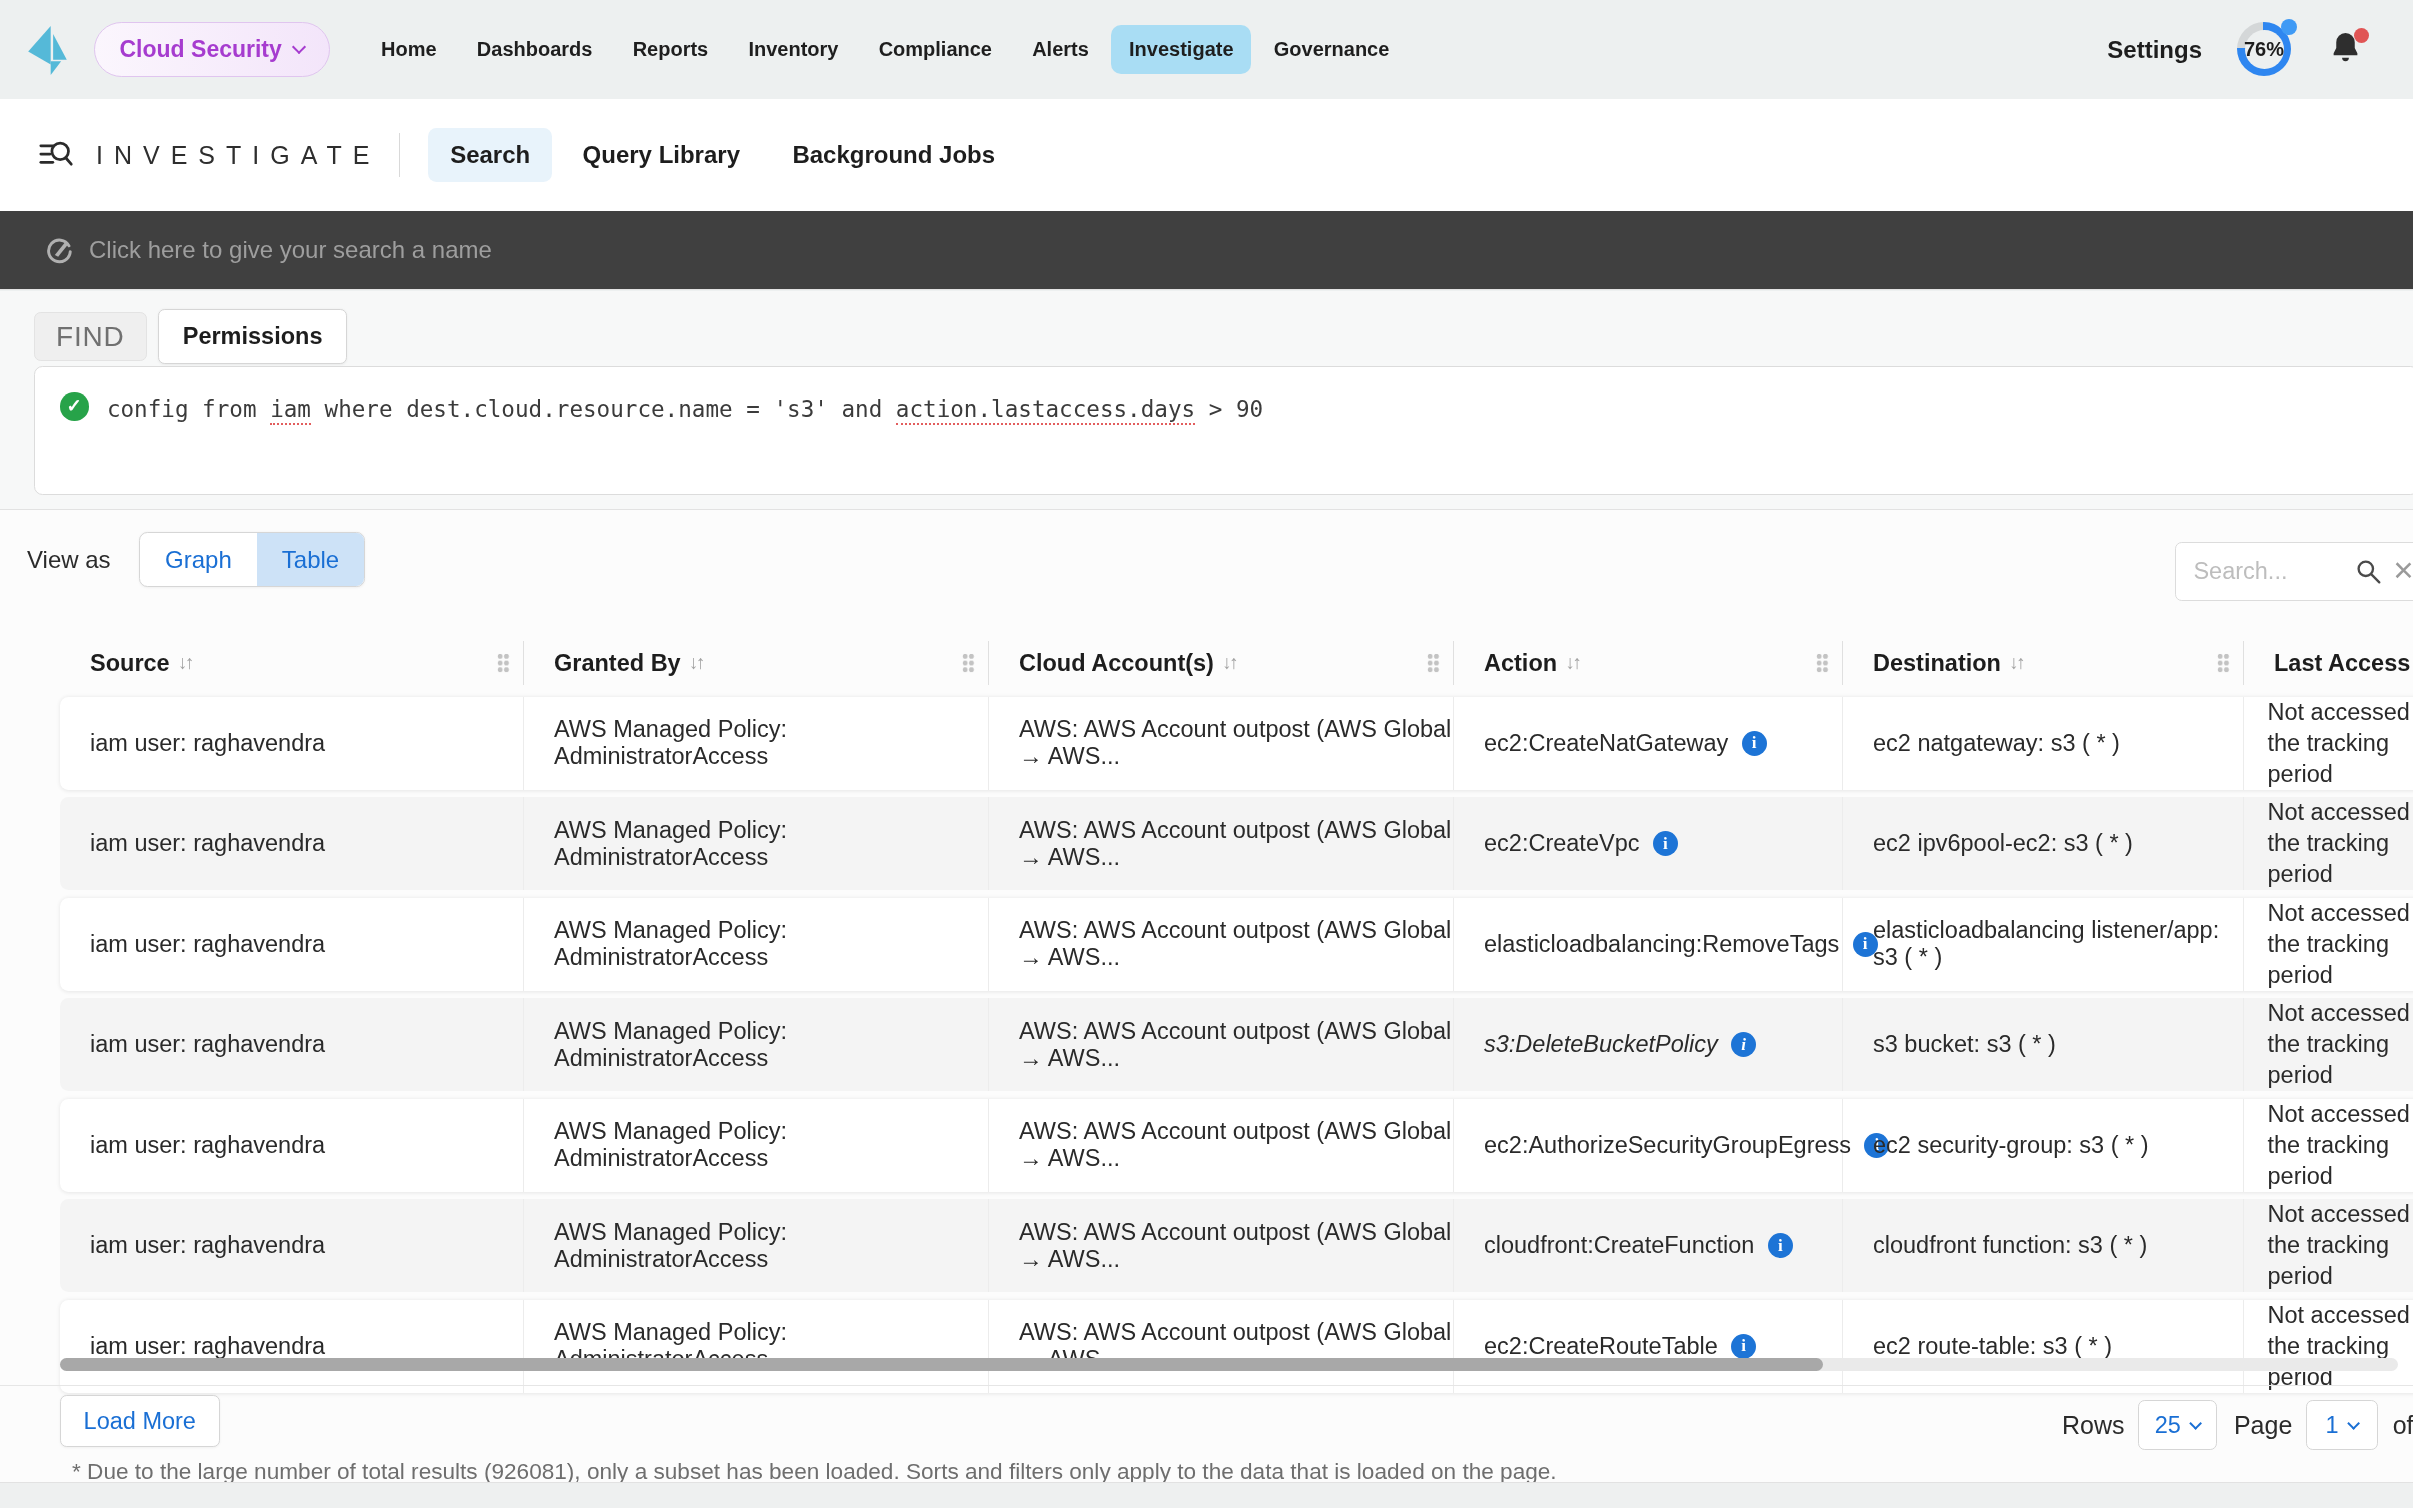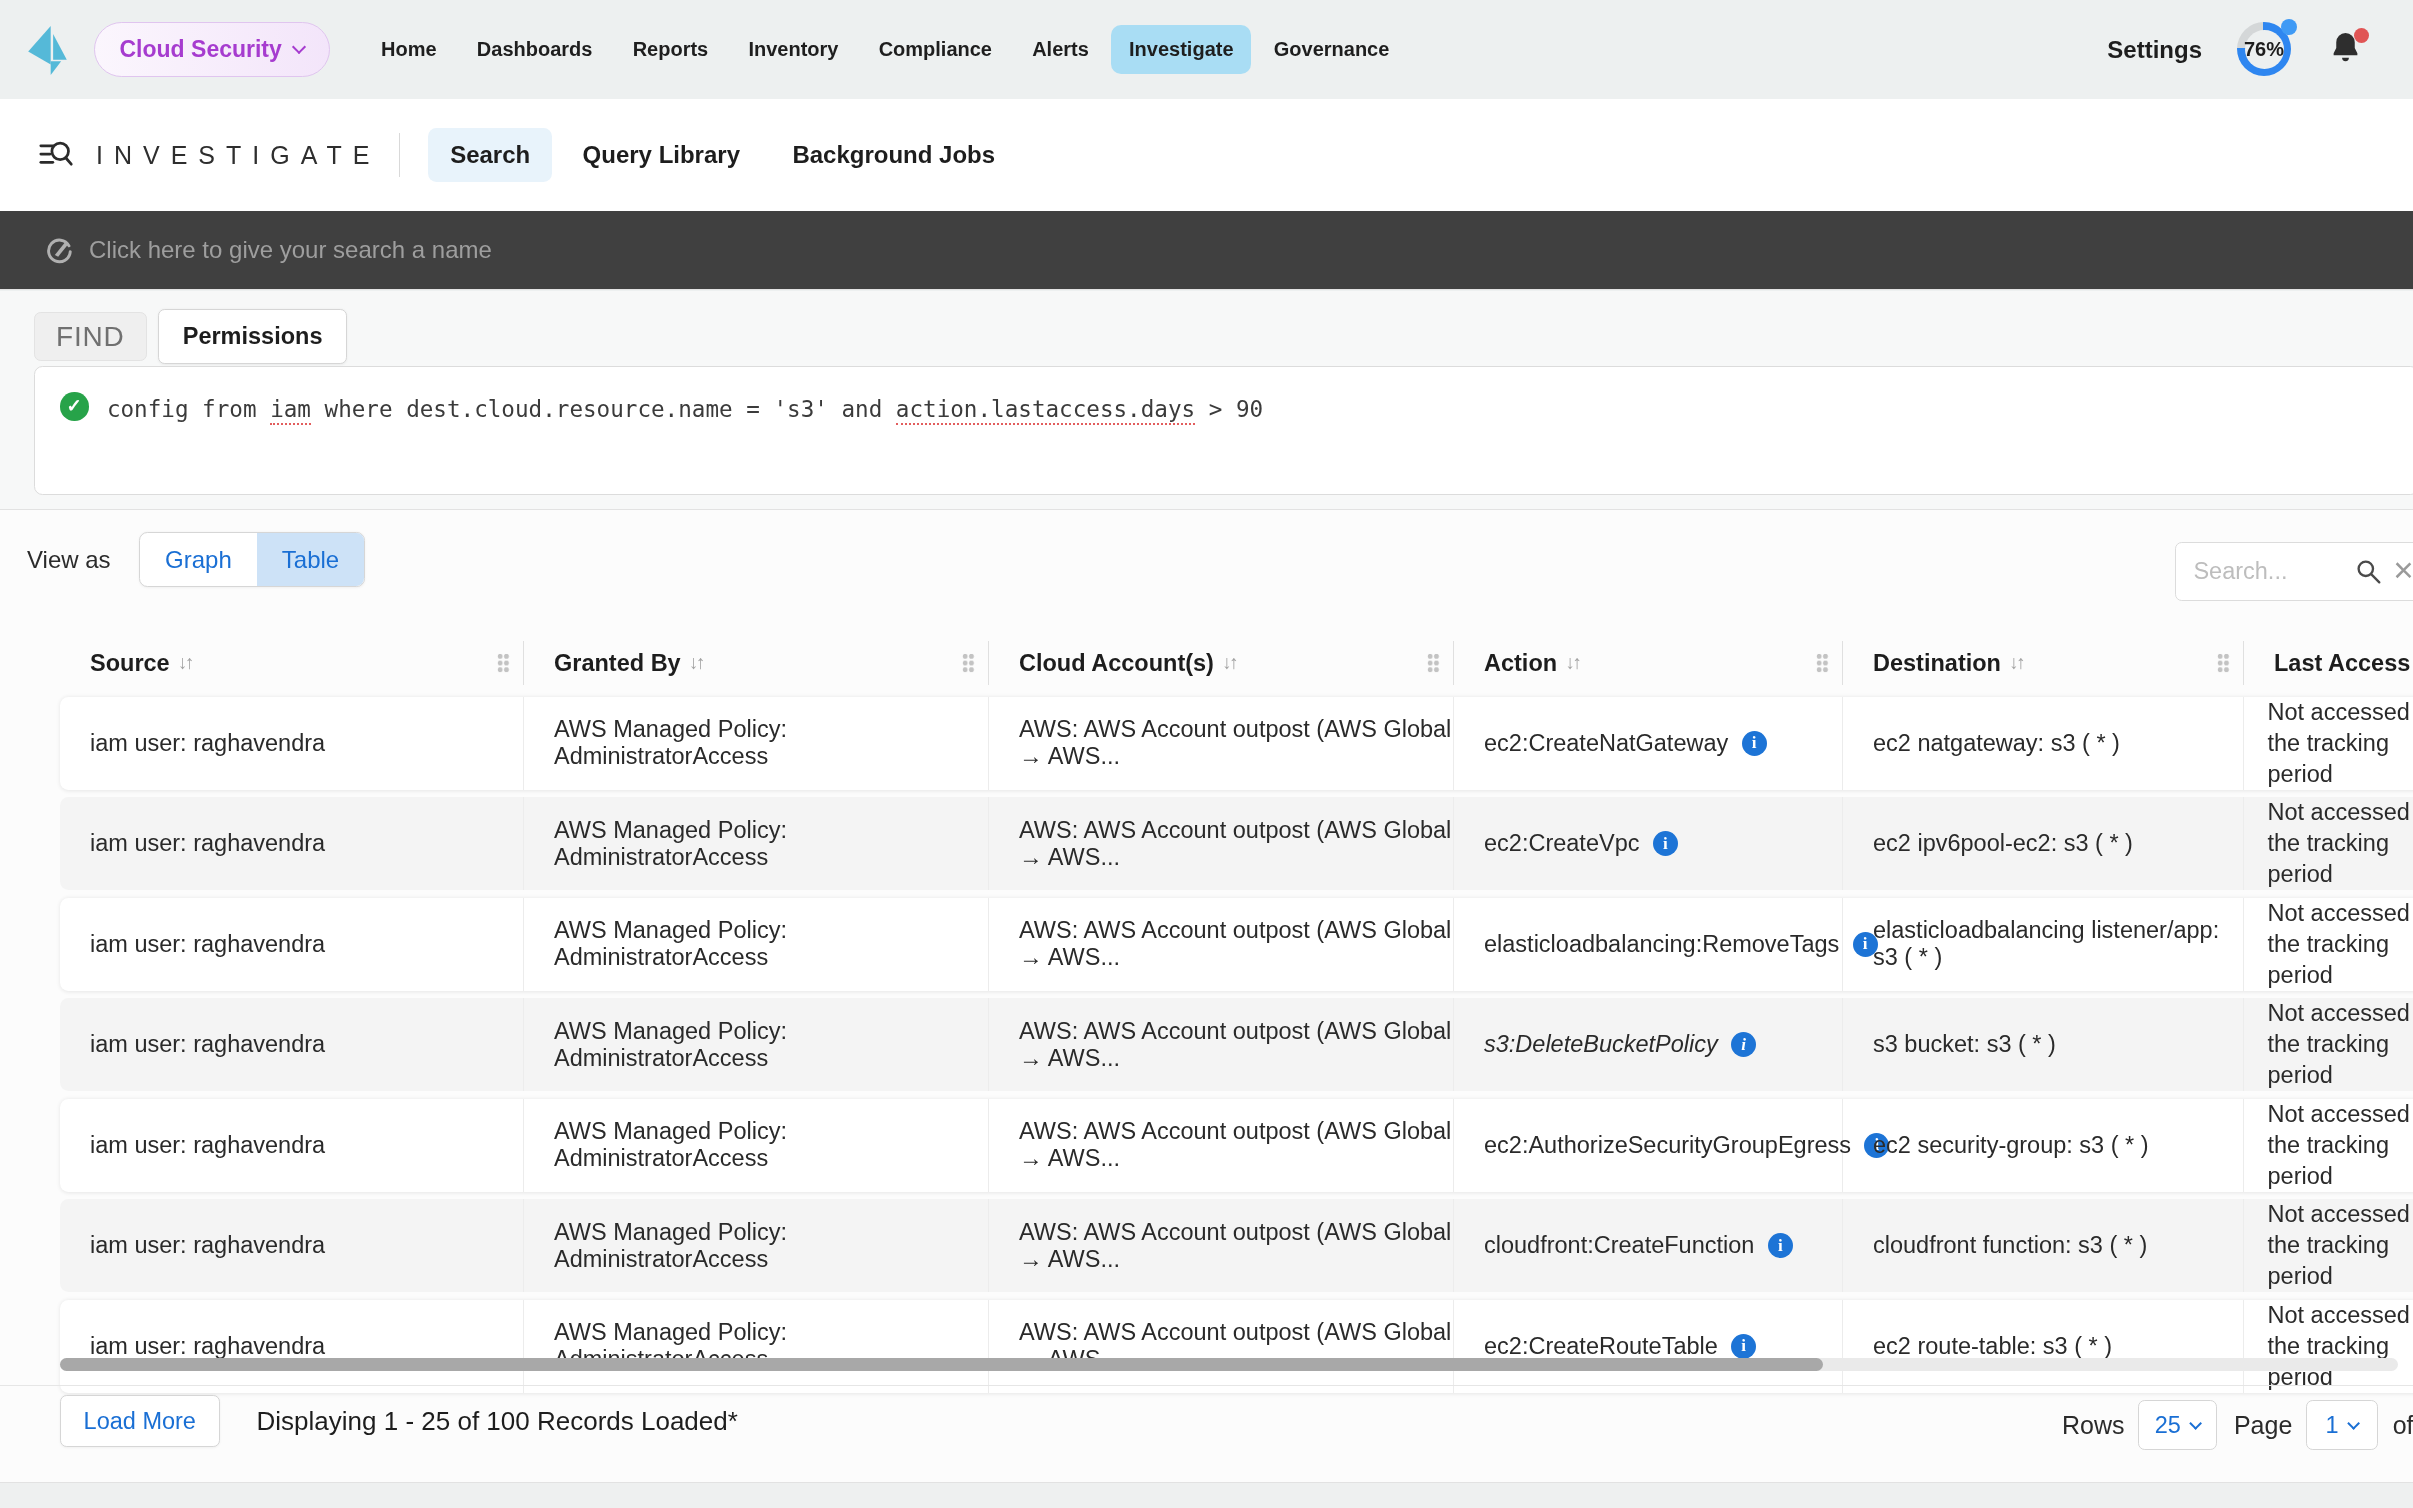--- a/index.html
+++ b/index.html
@@ -420,22 +420,22 @@
       </div>
   </div>
 
   <div class="hscroll">
     <div class="hthumb"></div>
   </div>
   <div class="fdivider"></div>
 
   <div class="footer-left">
     <div class="load-more">Load More</div>
-    <div class="displaying">Displaying 1 - 25 of 100 Records Loaded*</div>
-  </div>
+  </div>
+  <div class="footnote">* Due to the large number of total results (926081), only a subset has been loaded. Sorts and filters only apply to the data that is loaded on the page.</div>
 
   <div class="footer-right">
     <span class="fr-lbl">Rows</span>
     <div class="fselect rows-sel">
       <span>25</span>
       <span class="chev"></span>
     </div>
     <span class="fr-lbl">Page</span>
     <div class="fselect page-sel">
       <span>1</span>

